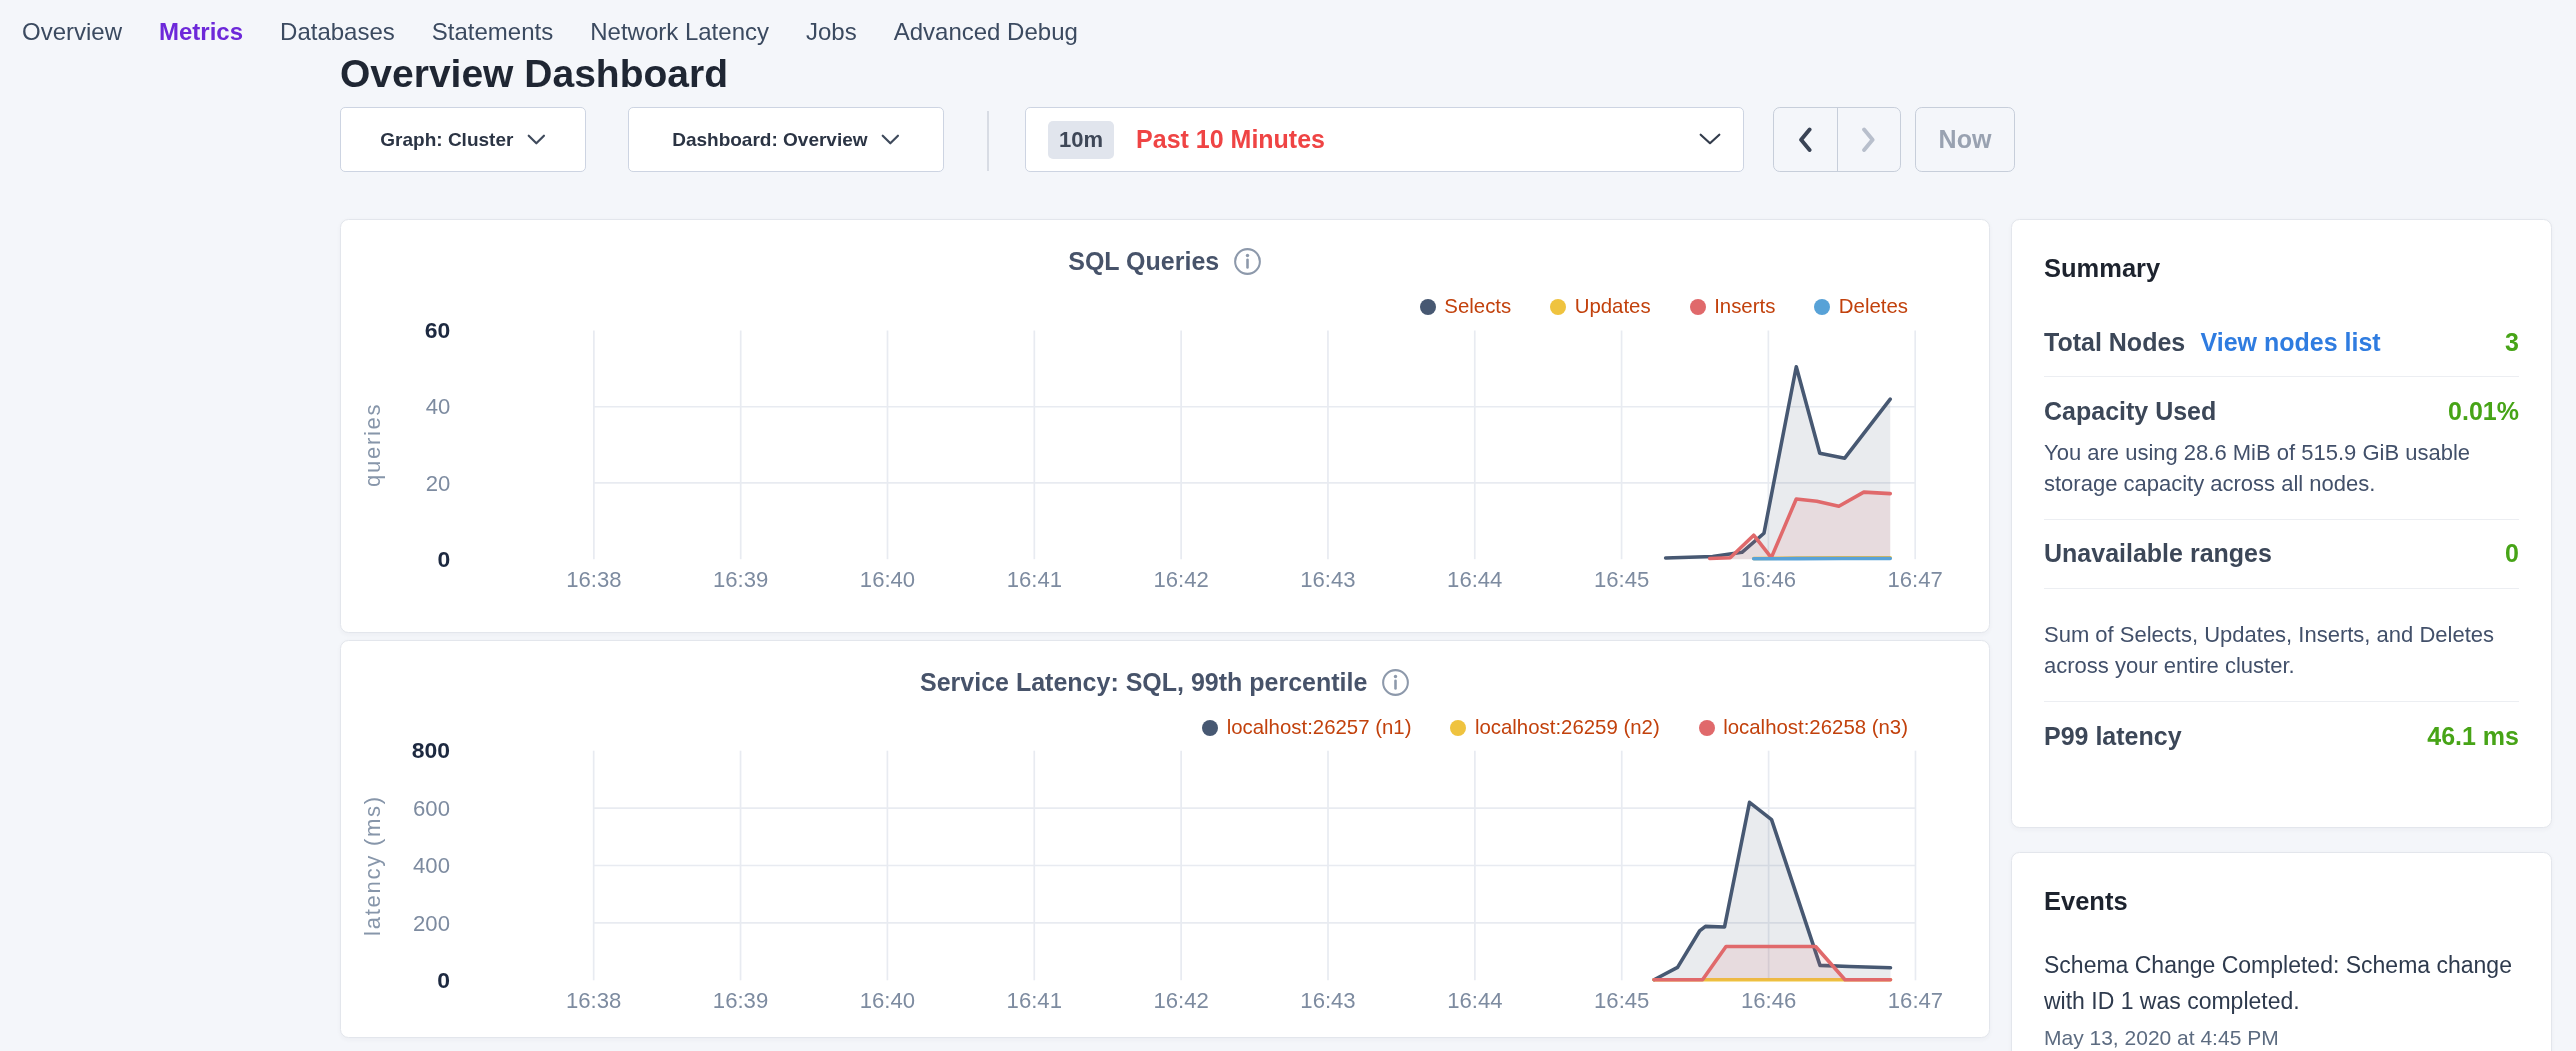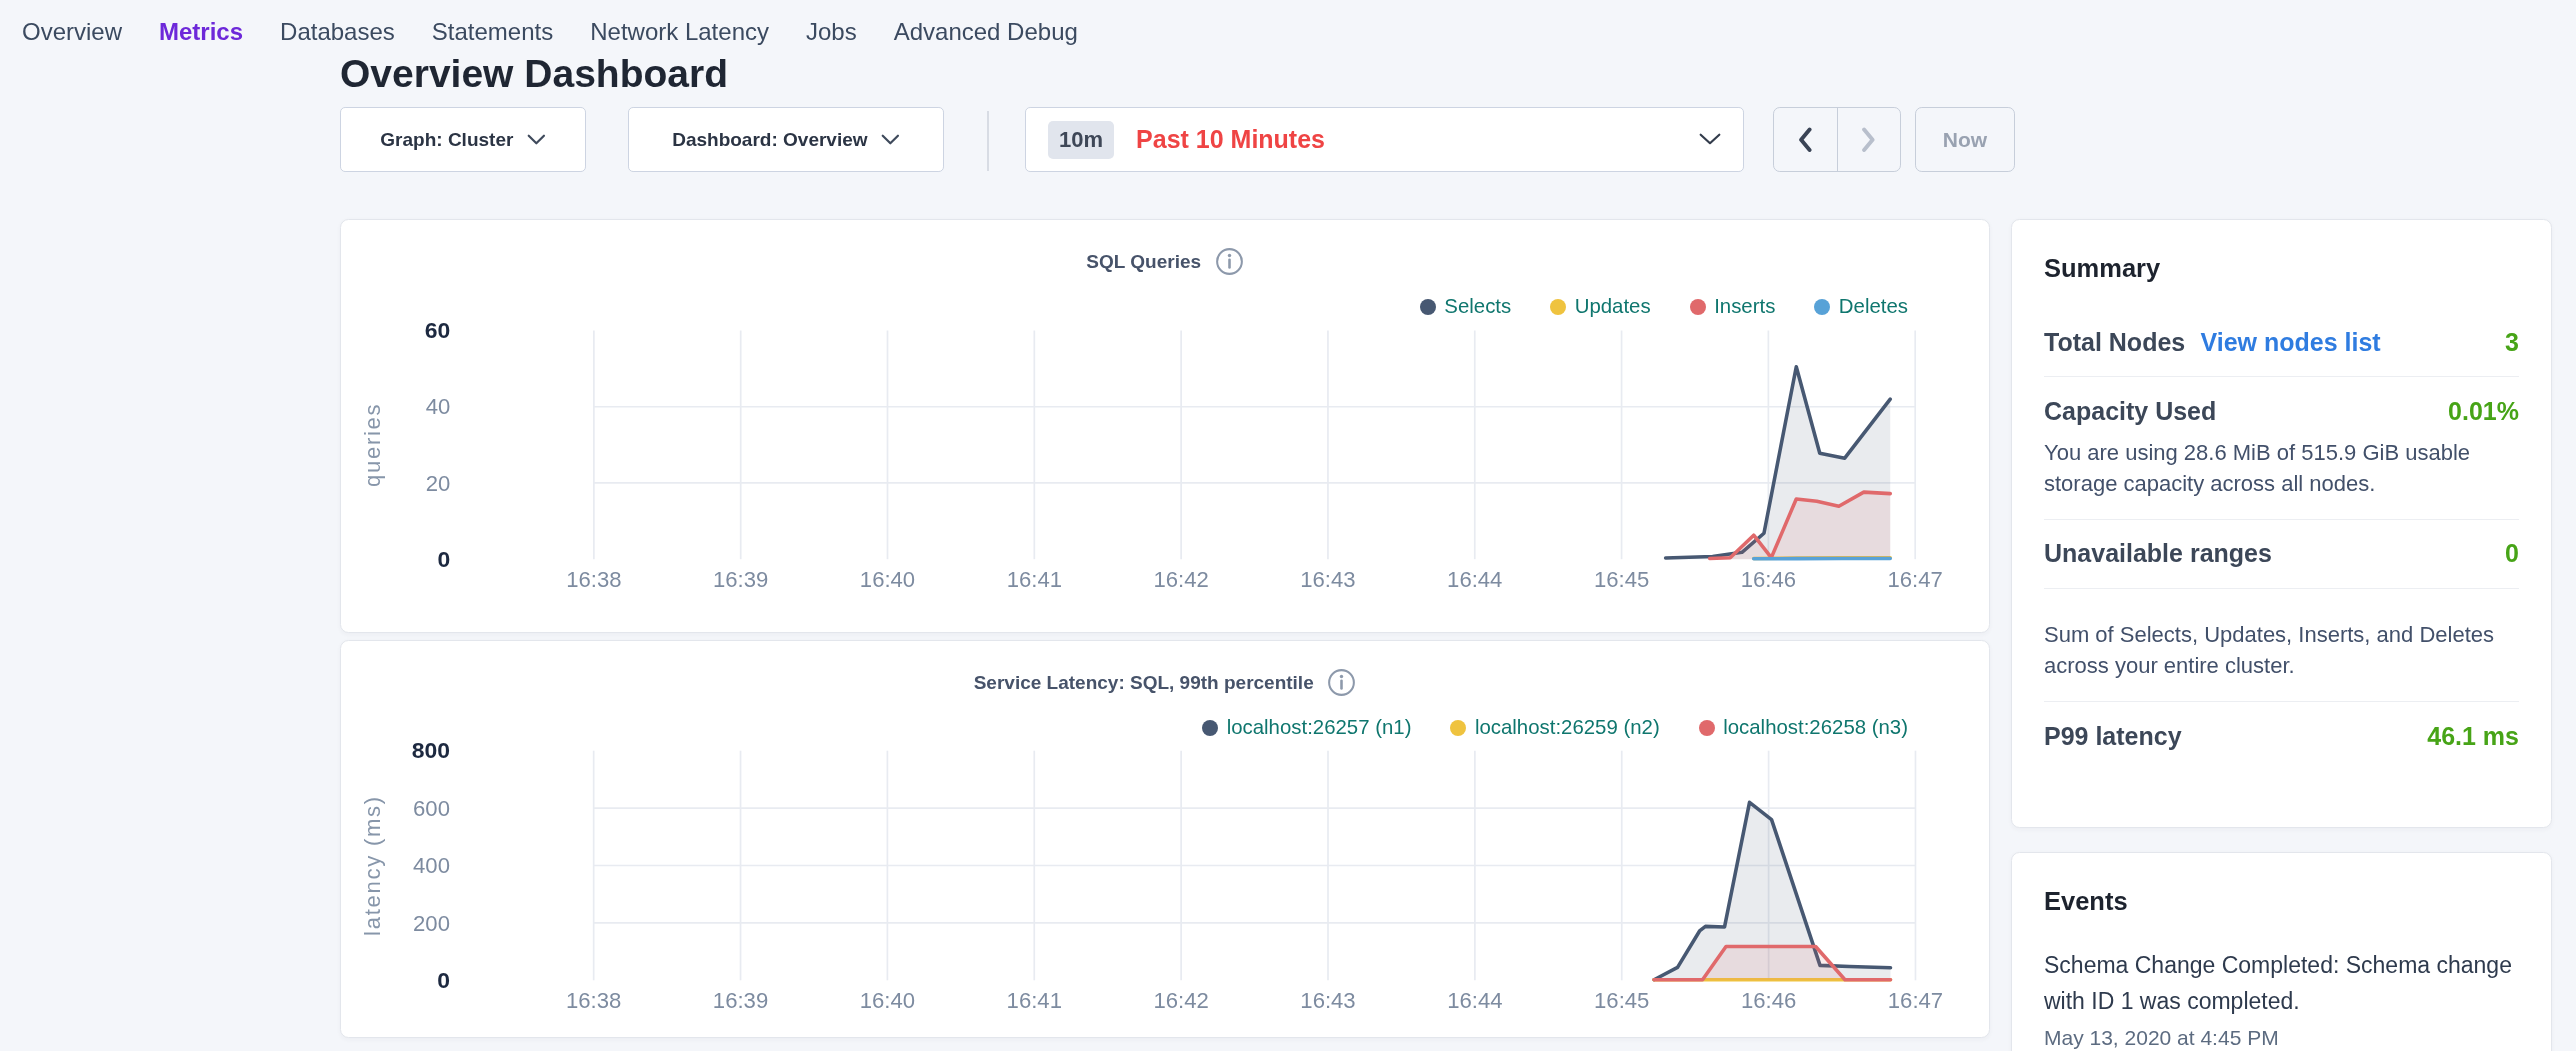--- a/index.html
+++ b/index.html
@@ -30,33 +30,33 @@
   .time-badge{background:#e1e5ed;border-radius:5.1px;padding:6px 11px;font-size:22px;font-weight:700;color:#3e4757;}
   .time-label{font-size:25px;font-weight:700;color:#ef4444;flex:1;}
   .seg-group{
     left:1773px;width:128px;border:1.7px solid #c7ceda;border-radius:6.8px;display:flex;background:transparent;
   }
   .seg-btn{flex:1;display:flex;align-items:center;justify-content:center;cursor:pointer;}
   .seg-btn + .seg-btn{border-left:1.7px solid #c7ceda;}
   .now-btn{
     left:1915px;width:100px;border:1.7px solid #c7ceda;border-radius:6.8px;
     display:flex;align-items:center;justify-content:center;
-    font-size:21px;font-weight:700;color:#99a2b1;cursor:default;background:transparent;
+    font-size:25px;font-weight:700;color:#99a2b1;cursor:default;background:transparent;
   }
   
   .card{position:absolute;background:#fff;border:1.7px solid #e3e6ec;border-radius:8.5px;box-sizing:border-box;
         box-shadow:0 1.7px 4.3px rgba(40,50,70,0.04);}
   .chart-card1{left:340px;top:219px;width:1650px;height:414px;}
   .chart-card2{left:340px;top:640px;width:1650px;height:398px;}
   .chart-title-row{position:absolute;top:27px;left:0;width:100%;display:flex;justify-content:center;align-items:center;gap:13.6px;}
-  .chart-title{font-size:19px;font-weight:700;color:#47536a;}
+  .chart-title{font-size:25px;font-weight:700;color:#47536a;}
   .legend{position:absolute;top:75px;right:81px;display:flex;gap:39px;align-items:center;}
   .legend-item{display:flex;align-items:center;gap:8.5px;}
   .legend-dot{width:16px;height:16px;border-radius:50%;display:inline-block;}
-  .legend-label{font-size:20.4px;color:#0f766e;}
+  .legend-label{font-size:20.4px;color:#c2410c;}
   .plot{position:absolute;left:0;top:0;}
   .vgrid,.hgrid{stroke:#e8ebf1;stroke-width:2;}
   .xtick{font-size:26px;fill:#7d8ba0;font-family:"Liberation Sans",sans-serif;}
   .ytick{font-size:26px;fill:#7d8ba0;font-family:"Liberation Sans",sans-serif;}
   .ytick-extreme{font-size:27px;fill:#1d2940;font-weight:700;font-family:"Liberation Sans",sans-serif;}
   .axis-title{font-size:26px;fill:#8796aa;letter-spacing:2px;font-family:"Liberation Sans",sans-serif;}
   
   .summary-card{left:2011px;top:219px;width:541px;height:609px;padding:27px 32px;}
   .events-card{left:2011px;top:852px;width:541px;height:340px;padding:27px 32px;}
   .panel-title{text-align:left;font-size:25.5px;font-weight:700;color:#1d232e;margin:6.8px 0 0 0;}

